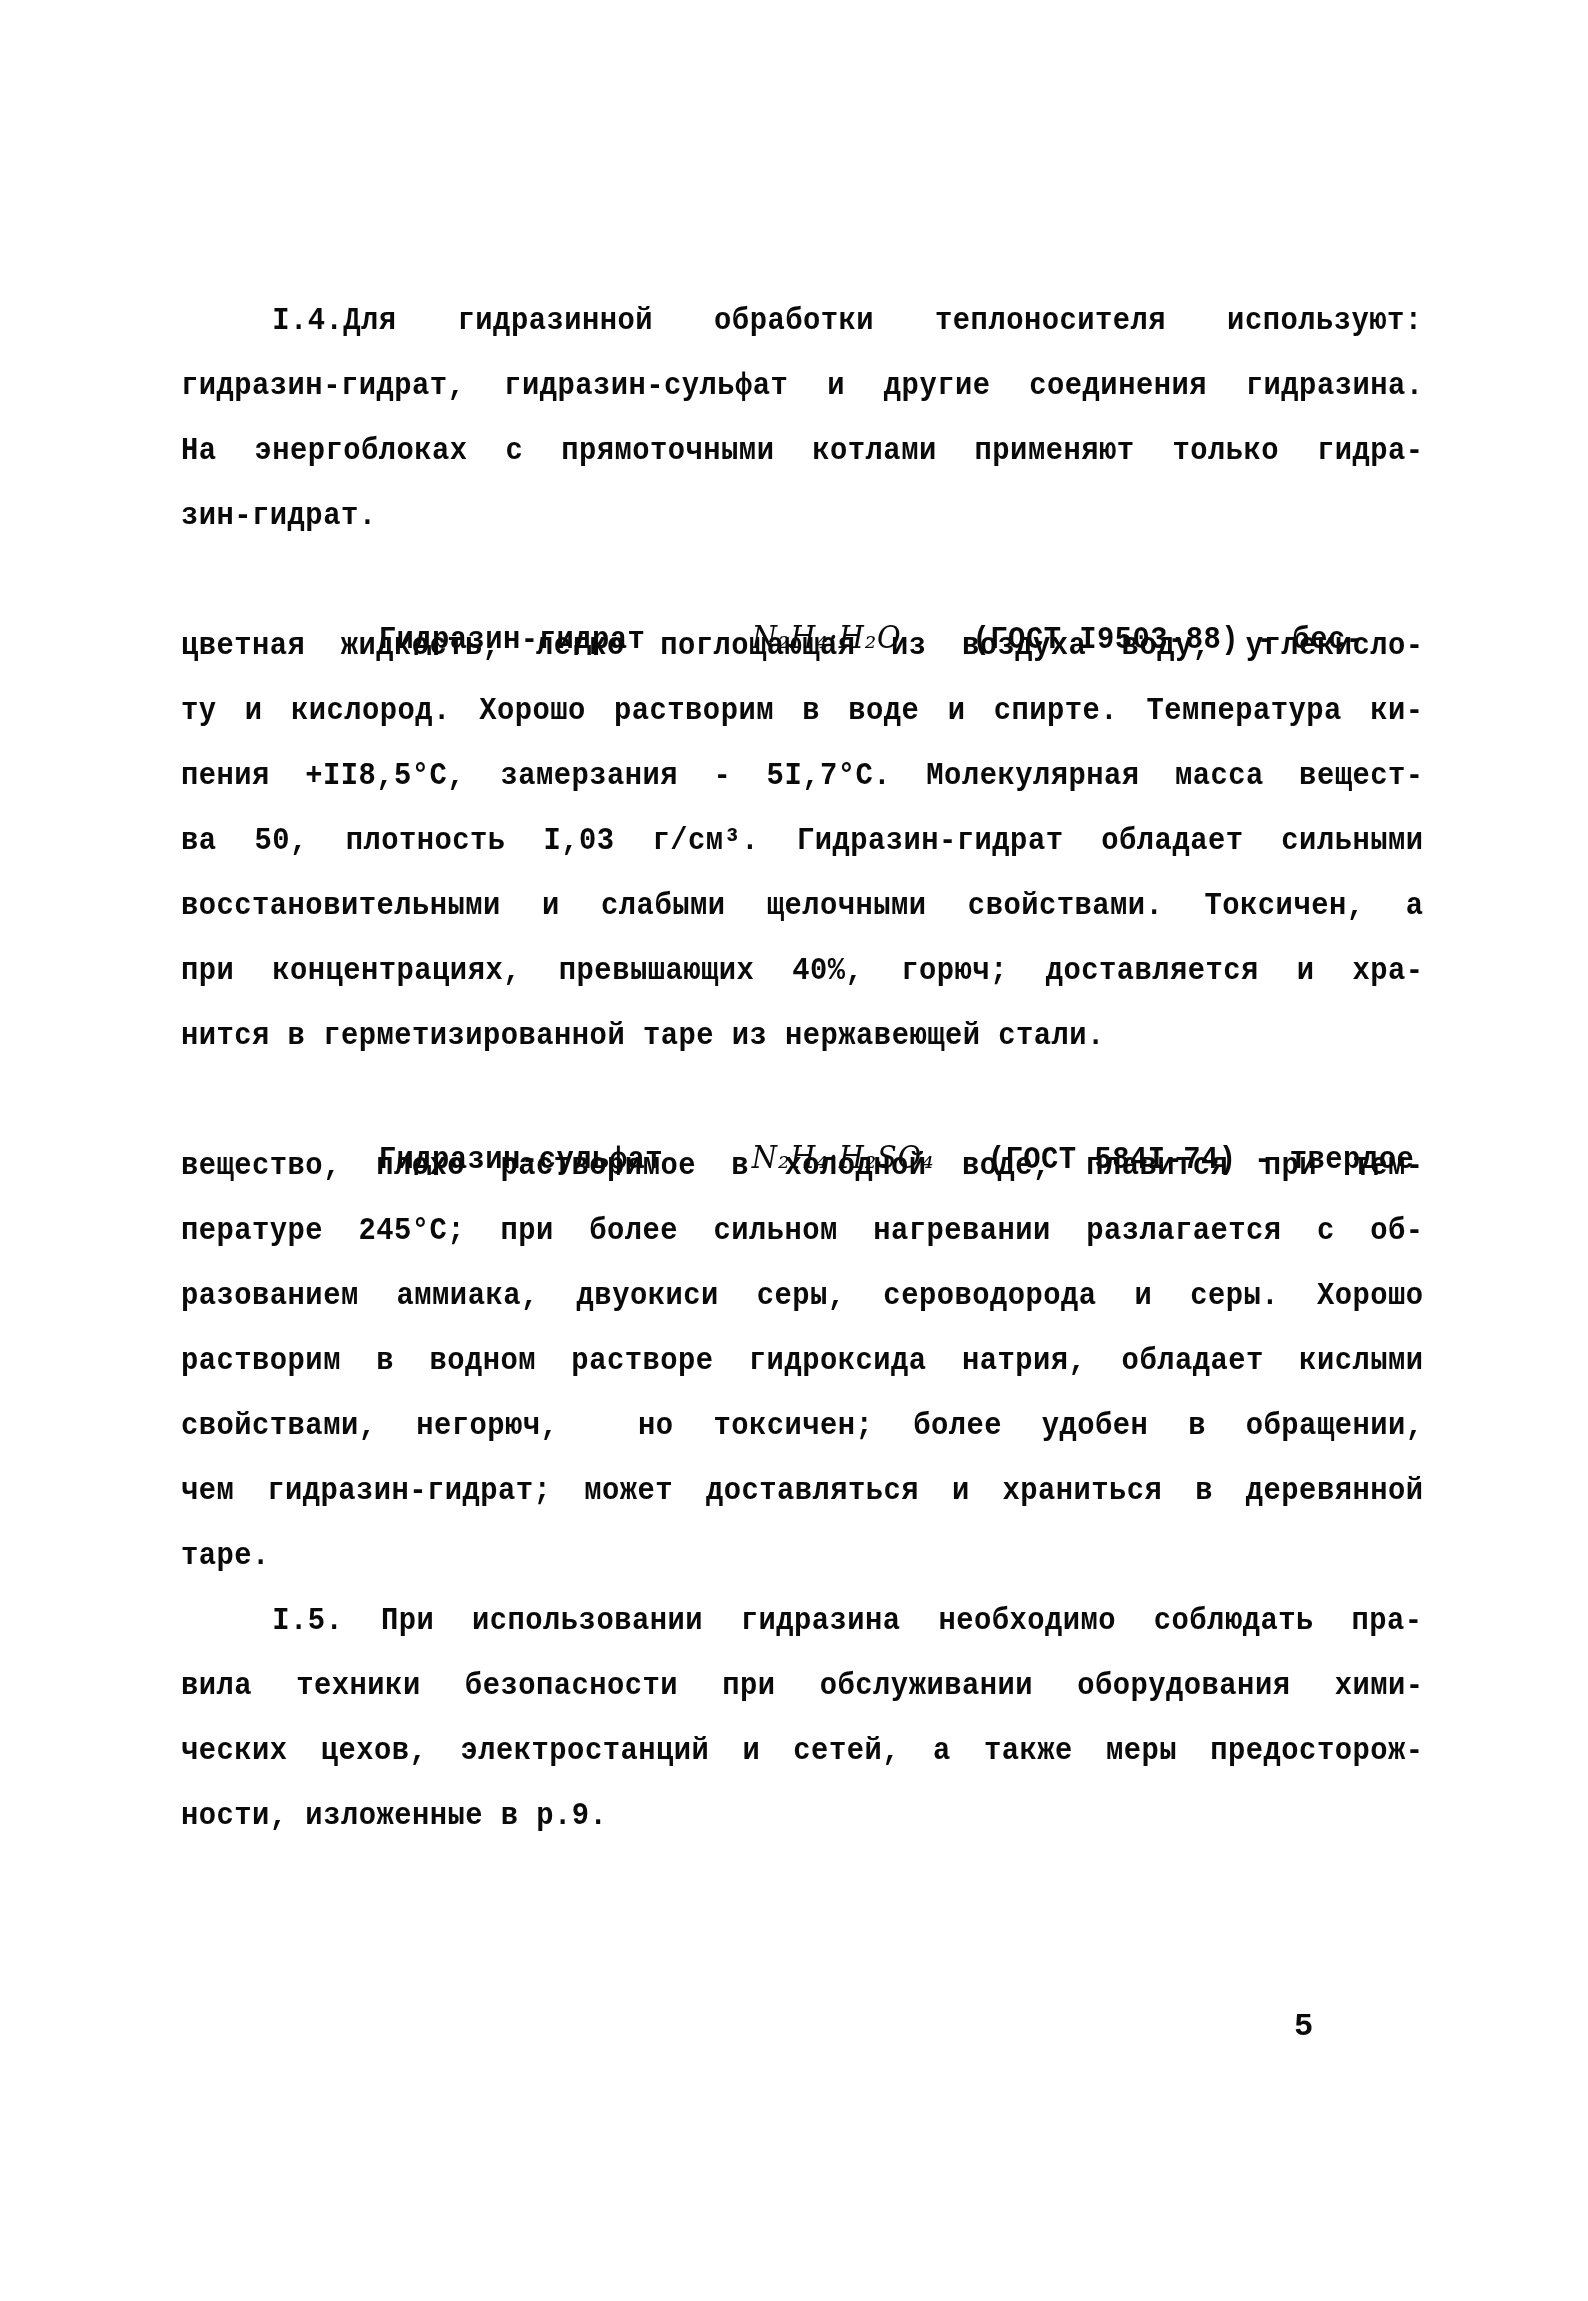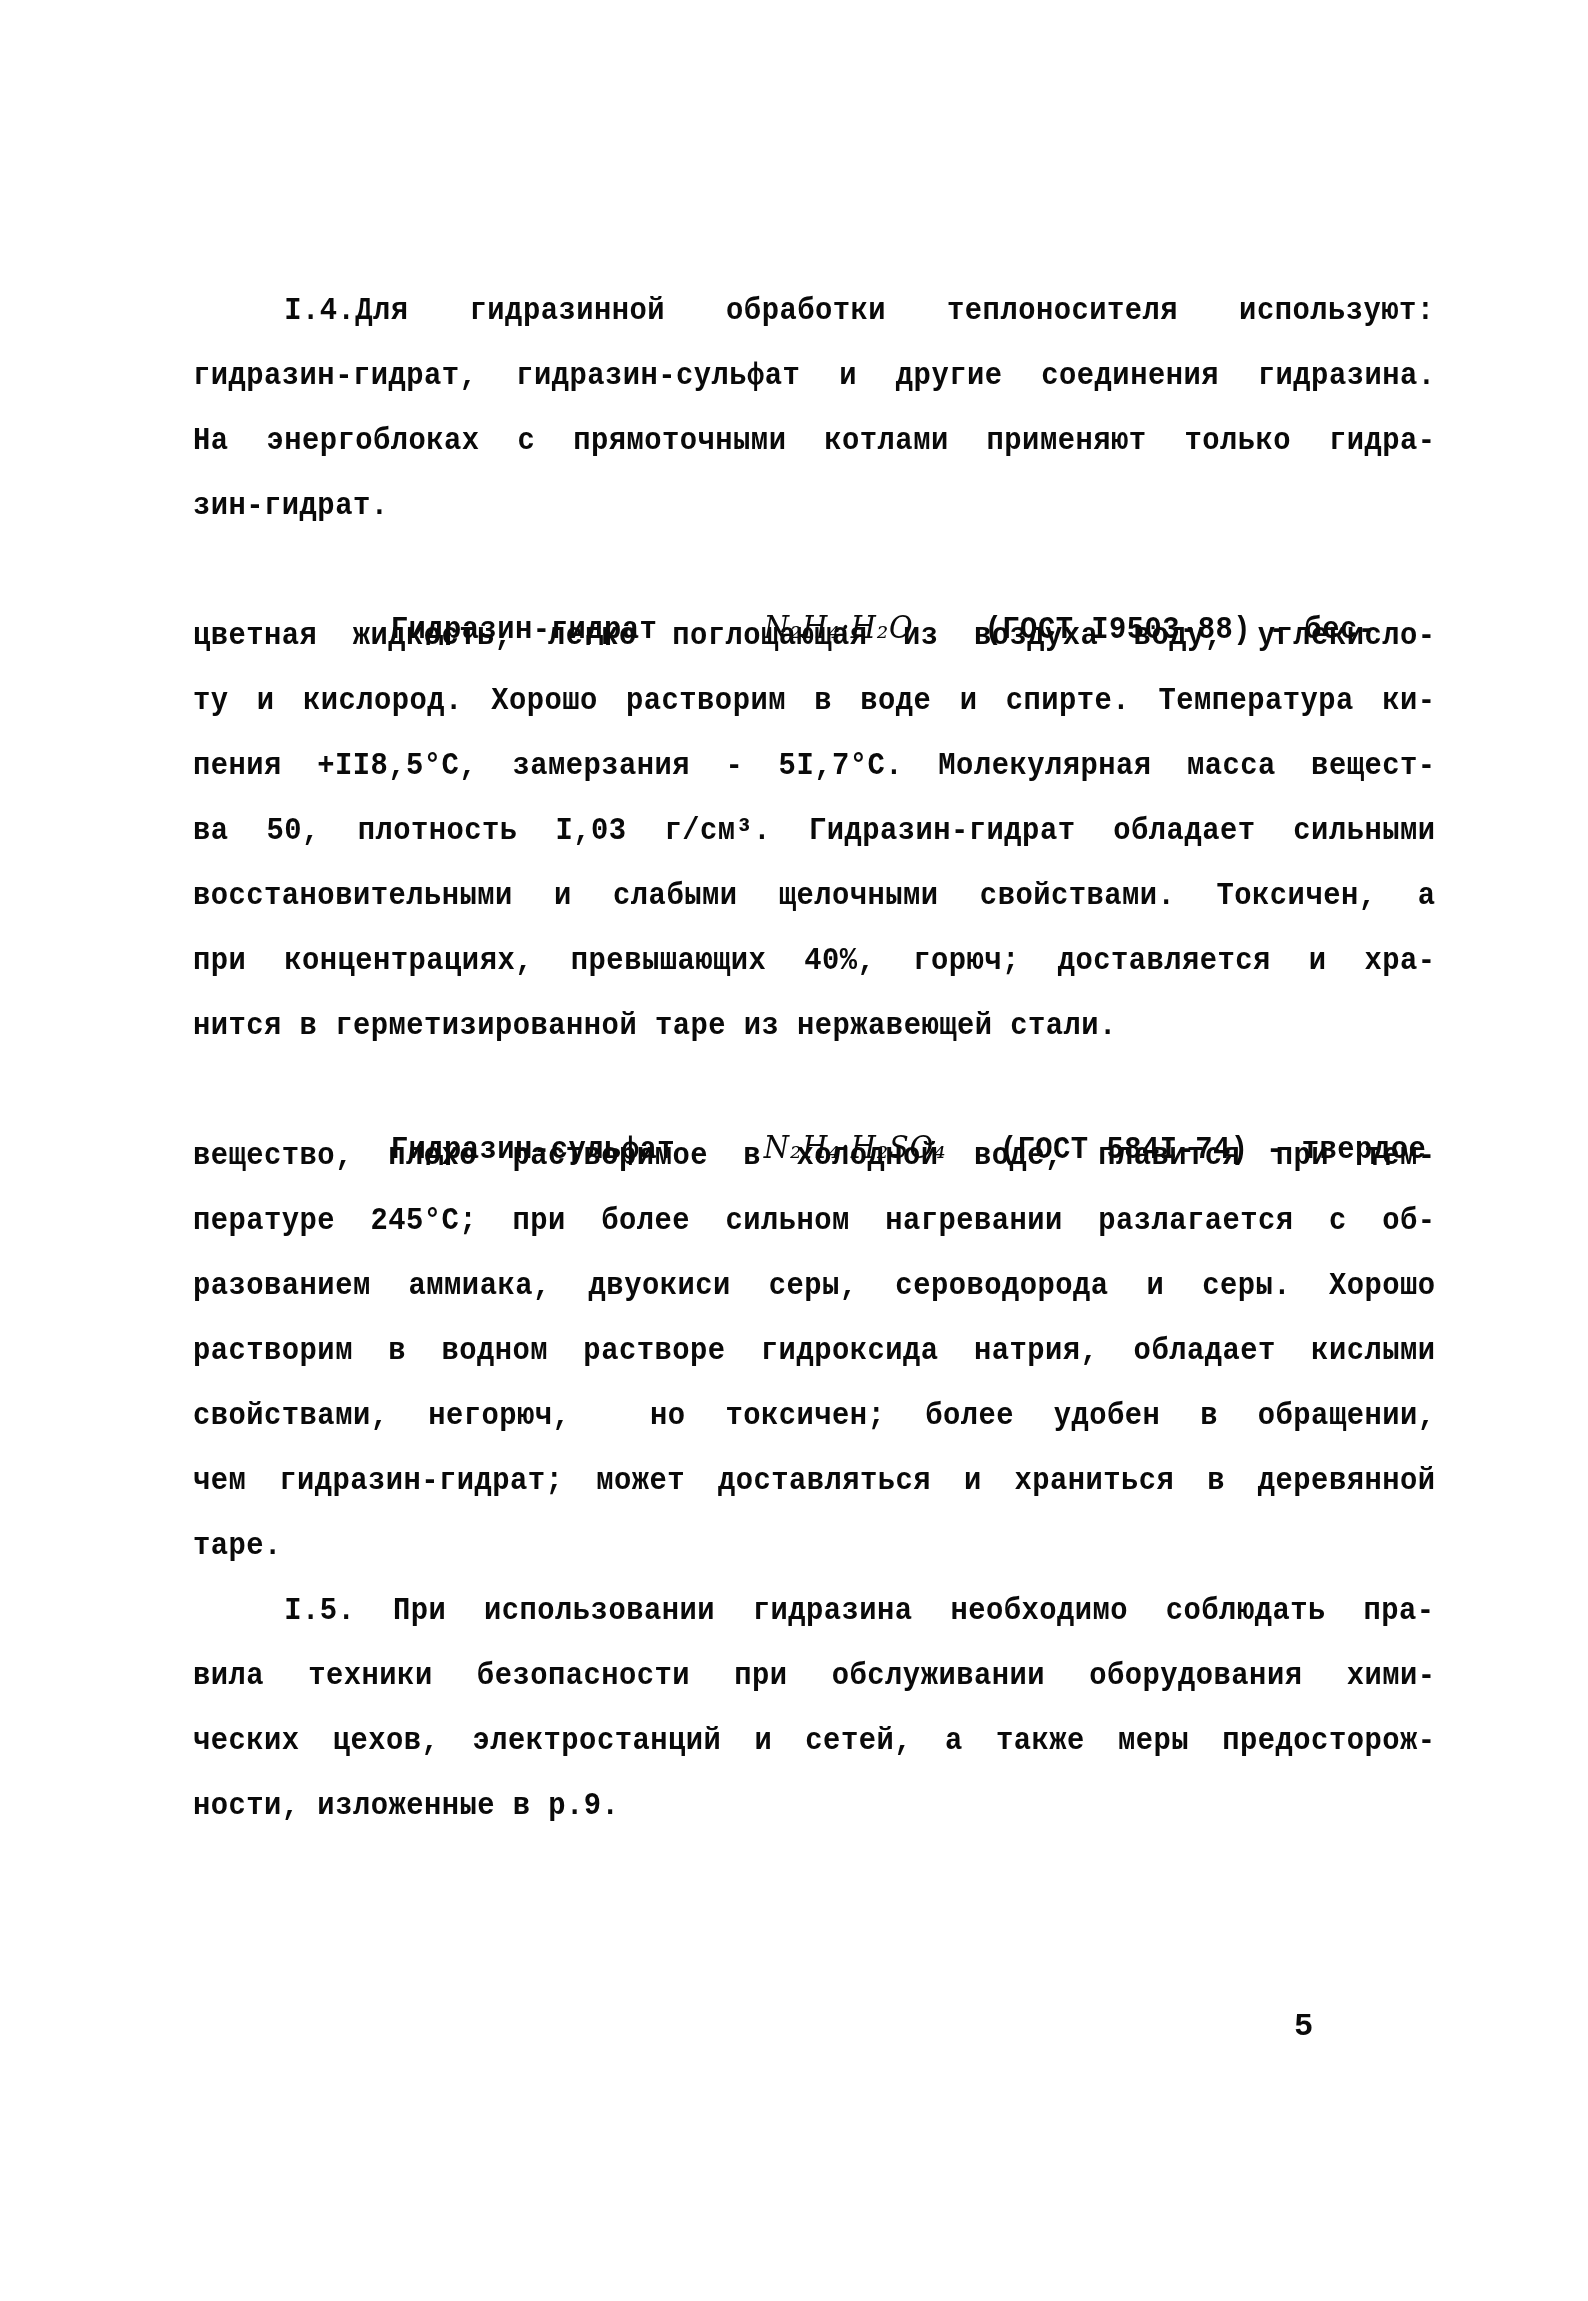--- a/index.html
+++ b/index.html
@@ -18,23 +18,22 @@
     .page {
       position: absolute;
       left: 0; top: 0;
       width: 1589px;
       height: 2301px;
       background: #ffffff;
     }
     .body-text {
       position: absolute;
       left: 181px;
-      top: 283px;
+      top: 293px;
       width: 1243px;
-      margin-left: 12px;
     }
     .line {
       height: 65px;
       line-height: 56px;
       font-size: 31px;
       font-weight: bold;
       white-space: pre;
       letter-spacing: 0.5px;
       text-align: justify;
       text-align-last: justify;

